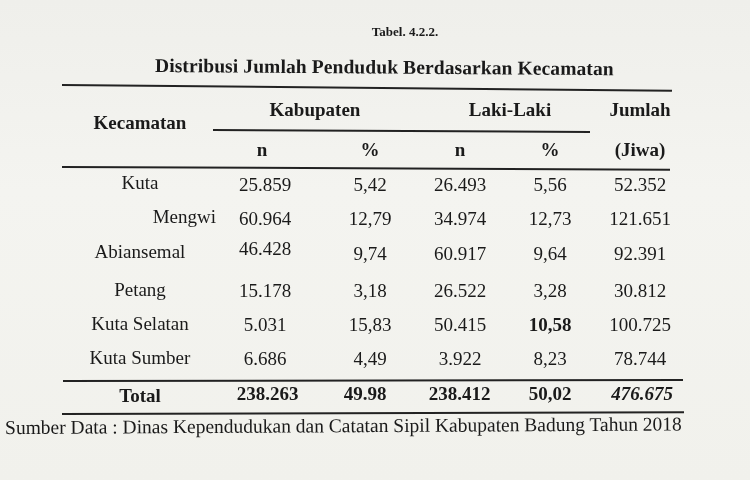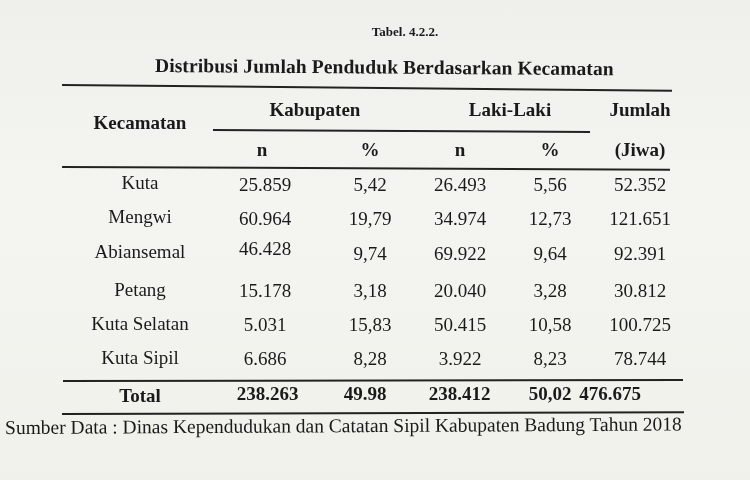--- a/index.html
+++ b/index.html
@@ -85,67 +85,67 @@
 
   <div>
     <div class="cell" style="top:172px; left:75px; width:130px;">Kuta</div>
     <div class="cell" style="top:174px; left:220px; width:90px;">25.859</div>
     <div class="cell" style="top:174px; left:330px; width:80px;">5,42</div>
     <div class="cell" style="top:174px; left:415px; width:90px;">26.493</div>
     <div class="cell" style="top:174px; left:510px; width:80px;">5,56</div>
     <div class="cell" style="top:174px; left:590px; width:100px;">52.352</div>
   </div>
   <div>
-    <div class="cell" style="top:206px; left:75px; width:130px;">Mengwi</div>
+    <div class="cell" style="top:206px; left:86px; width:130px;text-align:right;">Mengwi</div>
     <div class="cell" style="top:208px; left:220px; width:90px;">60.964</div>
-    <div class="cell" style="top:208px; left:330px; width:80px;">19,79</div>
+    <div class="cell" style="top:208px; left:330px; width:80px;">12,79</div>
     <div class="cell" style="top:208px; left:415px; width:90px;">34.974</div>
     <div class="cell" style="top:208px; left:510px; width:80px;">12,73</div>
     <div class="cell" style="top:208px; left:590px; width:100px;">121.651</div>
   </div>
   <div>
     <div class="cell" style="top:241px; left:75px; width:130px;">Abiansemal</div>
     <div class="cell" style="top:238px; left:220px; width:90px;">46.428</div>
     <div class="cell" style="top:243px; left:330px; width:80px;">9,74</div>
-    <div class="cell" style="top:243px; left:415px; width:90px;">69.922</div>
+    <div class="cell" style="top:243px; left:415px; width:90px;">60.917</div>
     <div class="cell" style="top:243px; left:510px; width:80px;">9,64</div>
     <div class="cell" style="top:243px; left:590px; width:100px;">92.391</div>
   </div>
   <div>
     <div class="cell" style="top:279px; left:75px; width:130px;">Petang</div>
     <div class="cell" style="top:280px; left:220px; width:90px;">15.178</div>
     <div class="cell" style="top:280px; left:330px; width:80px;">3,18</div>
-    <div class="cell" style="top:280px; left:415px; width:90px;">20.040</div>
+    <div class="cell" style="top:280px; left:415px; width:90px;">26.522</div>
     <div class="cell" style="top:280px; left:510px; width:80px;">3,28</div>
     <div class="cell" style="top:280px; left:590px; width:100px;">30.812</div>
   </div>
   <div>
     <div class="cell" style="top:313px; left:75px; width:130px;">Kuta Selatan</div>
     <div class="cell" style="top:314px; left:220px; width:90px;">5.031</div>
     <div class="cell" style="top:314px; left:330px; width:80px;">15,83</div>
     <div class="cell" style="top:314px; left:415px; width:90px;">50.415</div>
-    <div class="cell" style="top:314px; left:510px; width:80px;">10,58</div>
+    <div class="cell" style="top:314px; left:510px; width:80px;font-weight:bold;">10,58</div>
     <div class="cell" style="top:314px; left:590px; width:100px;">100.725</div>
   </div>
   <div>
-    <div class="cell" style="top:347px; left:75px; width:130px;">Kuta Sipil</div>
+    <div class="cell" style="top:347px; left:75px; width:130px;">Kuta Sumber</div>
     <div class="cell" style="top:348px; left:220px; width:90px;">6.686</div>
-    <div class="cell" style="top:348px; left:330px; width:80px;">8,28</div>
+    <div class="cell" style="top:348px; left:330px; width:80px;">4,49</div>
     <div class="cell" style="top:348px; left:415px; width:90px;">3.922</div>
     <div class="cell" style="top:348px; left:510px; width:80px;">8,23</div>
     <div class="cell" style="top:348px; left:590px; width:100px;">78.744</div>
   </div>
 
   <div class="hline" style="top:380px; left:63px; width:620px; transform:rotate(-0.1deg); transform-origin:left center;"></div>
 
   <div>
     <div class="cell bold" style="top:385px; left:75px; width:130px;">Total</div>
     <div class="cell bold" style="top:383px; left:220px; width:95px;">238.263</div>
     <div class="cell bold" style="top:383px; left:325px; width:80px;">49.98</div>
     <div class="cell bold" style="top:383px; left:412px; width:95px;">238.412</div>
     <div class="cell bold" style="top:383px; left:510px; width:80px;">50,02</div>
-    <div class="cell bold" style="top:383px; left:560px; width:100px;">476.675</div>
+    <div class="cell bold" style="top:383px; left:592px; width:100px;font-style:italic;">476.675</div>
   </div>
 
   <div class="hline" style="top:413px; left:62px; width:622px; transform:rotate(-0.15deg); transform-origin:left center;"></div>
 
   <div class="source">Sumber Data : Dinas Kependudukan dan Catatan Sipil Kabupaten Badung Tahun 2018</div>
 </div>
 
 </body></html>

